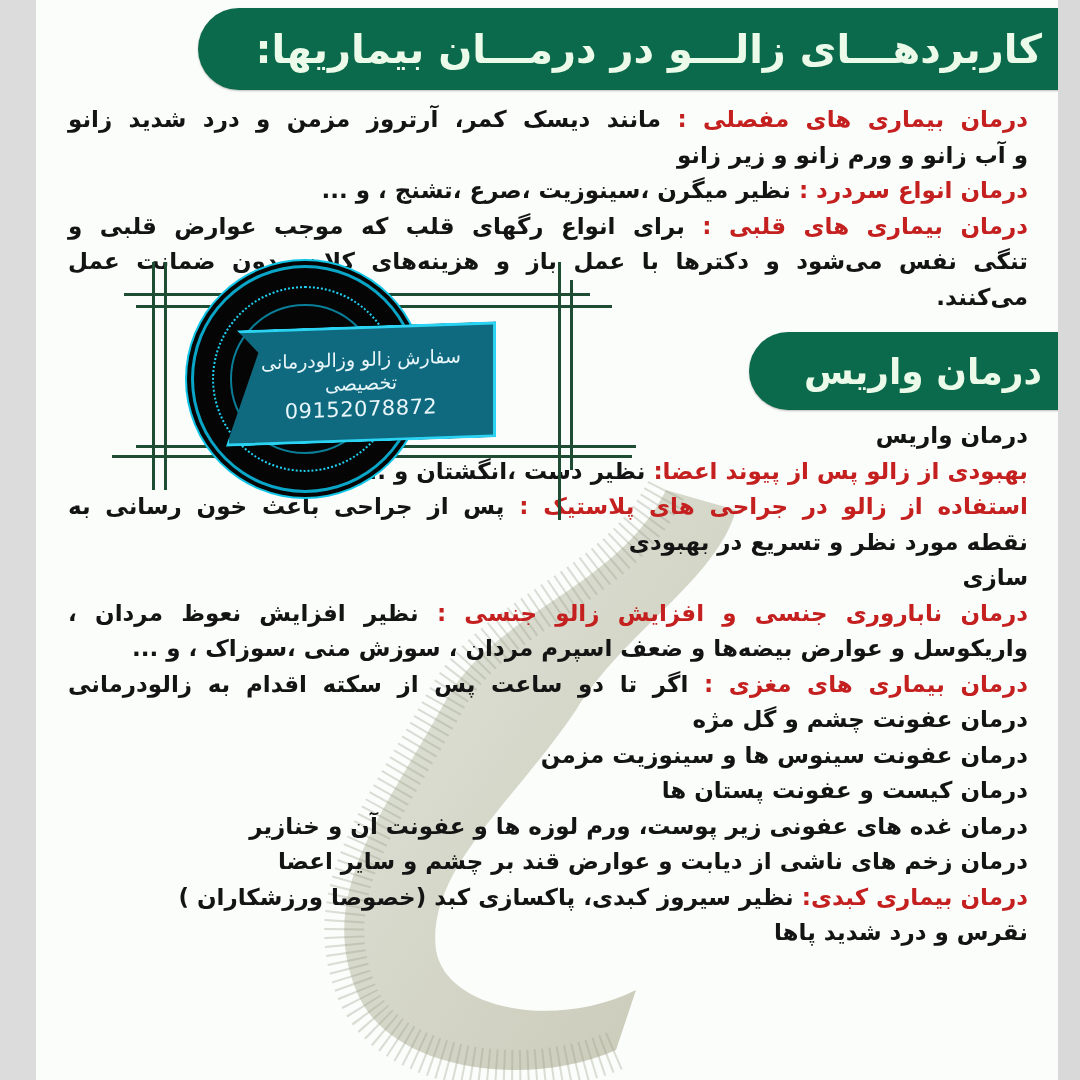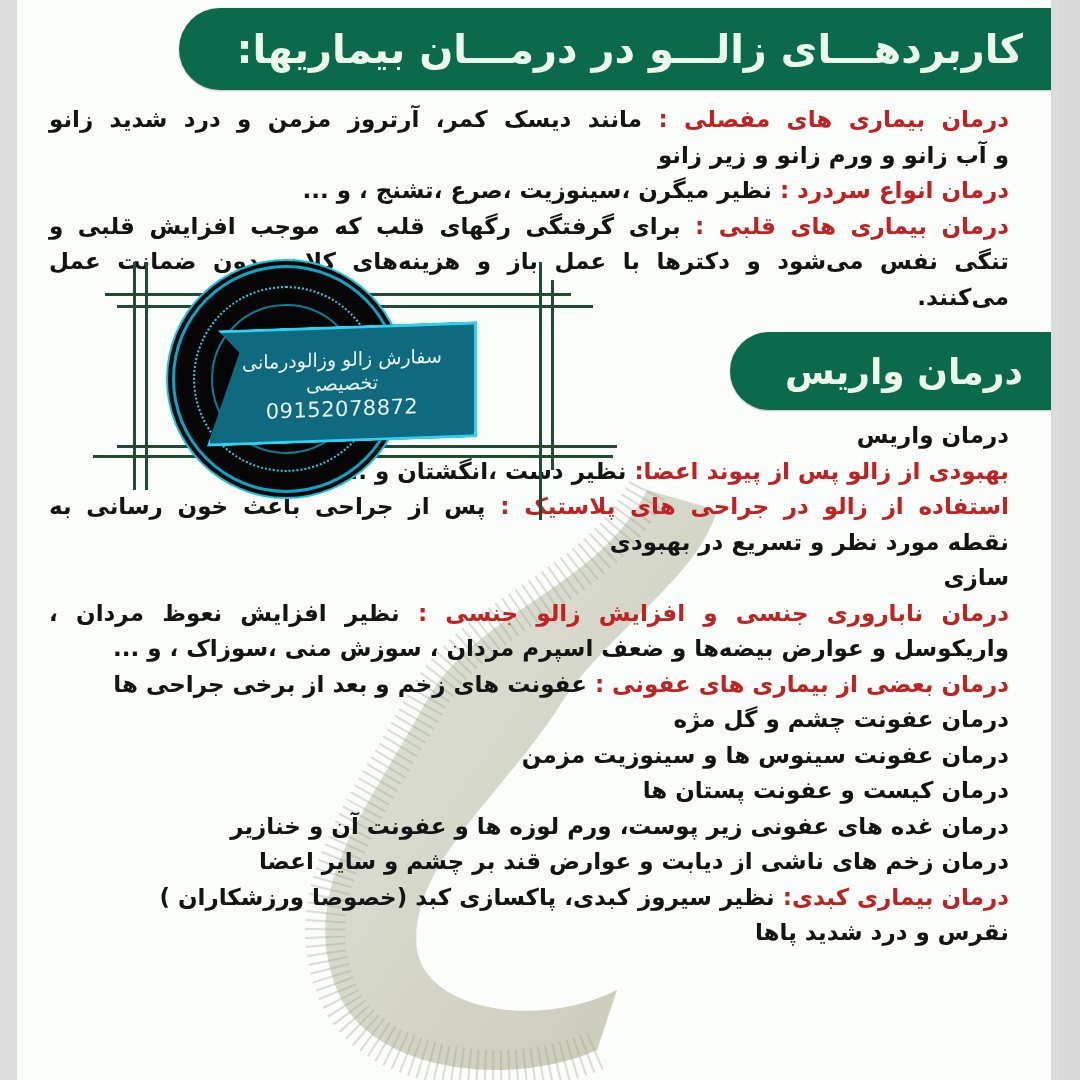--- a/index.html
+++ b/index.html
@@ -2,21 +2,21 @@
 <html><head>
 <meta charset="utf-8">
 <style>
   html, body { margin:0; padding:0; }
   body {
     width:1080px; height:1080px; overflow:hidden; position:relative;
     background:#dcdcdc;
     font-family:"DejaVu Sans", sans-serif;
   }
   .page {
-    position:absolute; left:17px; top:0; width:1034px; height:1080px;
+    position:absolute; left:36px; top:0; width:1034px; height:1080px;
     background:#fbfdfb; overflow:hidden;
   }
   .strip-right { position:absolute; right:0; top:0; width:22px; height:1080px; background:#d9d9d9; }
   
   .leech {
     position:absolute; left:160px; top:470px; width:700px; height:620px;
     pointer-events:none;
   }
   .header-bar {
     position:absolute; background:#0b6a4c; color:#ecfbe9;
@@ -75,38 +75,38 @@
   </svg>
 
   <div class="header-bar h1">
     <span>کاربردهـــای زالـــو در درمـــان بیماریها:</span>
   </div>
 
   <div class="text-block block1">
     <span class="justify"><span class="lbl">درمان بیماری های مفصلی :</span><span> مانند دیسک کمر، آرتروز مزمن و درد شدید زانو</span></span>
     <span class="line">و آب زانو و ورم زانو و زیر زانو</span>
     <span class="line"><span class="lbl">درمان انواع سردرد :</span><span> نظیر میگرن ،سینوزیت ،صرع ،تشنج ، و ...</span></span>
-    <span class="justify"><span class="lbl">درمان بیماری های قلبی :</span><span> برای گرفتگی رگهای قلب که موجب افزایش قلبی و</span></span>
+    <span class="justify"><span class="lbl">درمان بیماری های قلبی :</span><span> برای انواع رگهای قلب که موجب عوارض قلبی و</span></span>
     <span class="justify">تنگی نفس می‌شود و دکترها با عمل باز و هزینه‌های کلان بدون ضمانت عمل</span>
     <span class="line">می‌کنند.</span>
   </div>
 
   <div class="header-bar h2">
     <span>درمان واریس</span>
   </div>
 
   <div class="text-block block2">
     <span class="line">درمان واریس</span>
     <span class="line"><span class="lbl">بهبودی از زالو پس از پیوند اعضا:</span><span> نظیر دست ،انگشتان و ....</span></span>
     <span class="justify"><span class="lbl">استفاده از زالو در جراحی های پلاستیک :</span><span> پس از جراحی باعث خون رسانی به</span></span>
     <span class="line">نقطه مورد نظر و تسریع در بهبودی</span>
     <span class="line">سازی</span>
     <span class="justify"><span class="lbl">درمان ناباروری جنسی و افزایش زالو جنسی :</span><span> نظیر افزایش نعوظ مردان ،</span></span>
     <span class="line">واریکوسل و عوارض بیضه‌ها و ضعف اسپرم مردان ، سوزش منی ،سوزاک ، و ...</span>
-    <span class="line"><span class="lbl">درمان بعضی از بیماری های عفونی :</span><span> عفونت های زخم و بعد از برخی جراحی ها</span></span>
+    <span class="justify"><span class="lbl">درمان بیماری های مغزی :</span><span> اگر تا دو ساعت پس از سکته اقدام به زالودرمانی</span></span>
     <span class="line">درمان عفونت چشم و گل مژه</span>
     <span class="line">درمان عفونت سینوس ها و سینوزیت مزمن</span>
     <span class="line">درمان کیست و عفونت پستان ها</span>
     <span class="line">درمان غده های عفونی زیر پوست، ورم لوزه ها و عفونت آن و خنازیر</span>
     <span class="line">درمان زخم های ناشی از دیابت و عوارض قند بر چشم و سایر اعضا</span>
     <span class="line"><span class="lbl">درمان بیماری کبدی:</span><span> نظیر سیروز کبدی، پاکسازی کبد (خصوصا ورزشکاران )</span></span>
     <span class="line">نقرس و درد شدید پاها</span>
   </div>
 
   <div class="grid-line" style="left:88px;top:293px;width:466px;height:3px;"></div>

